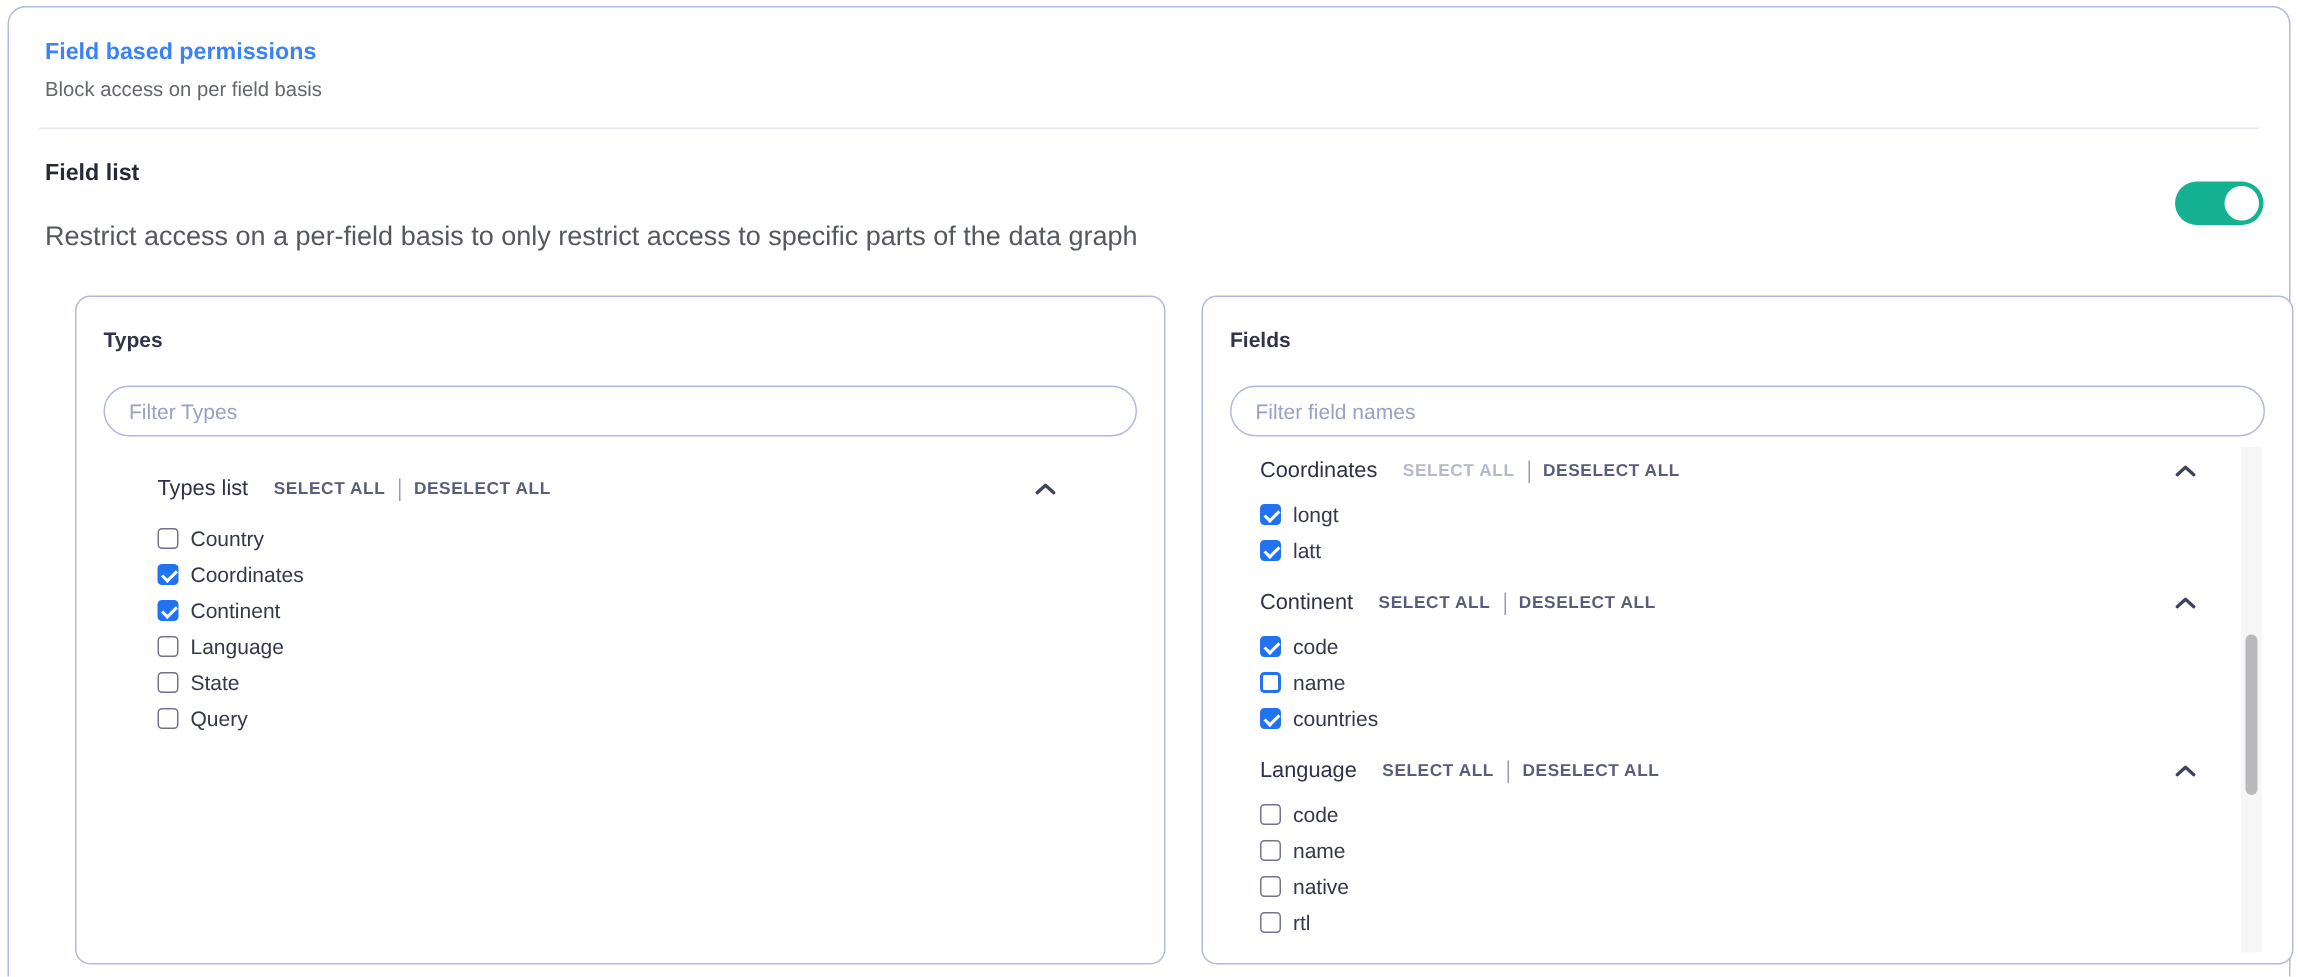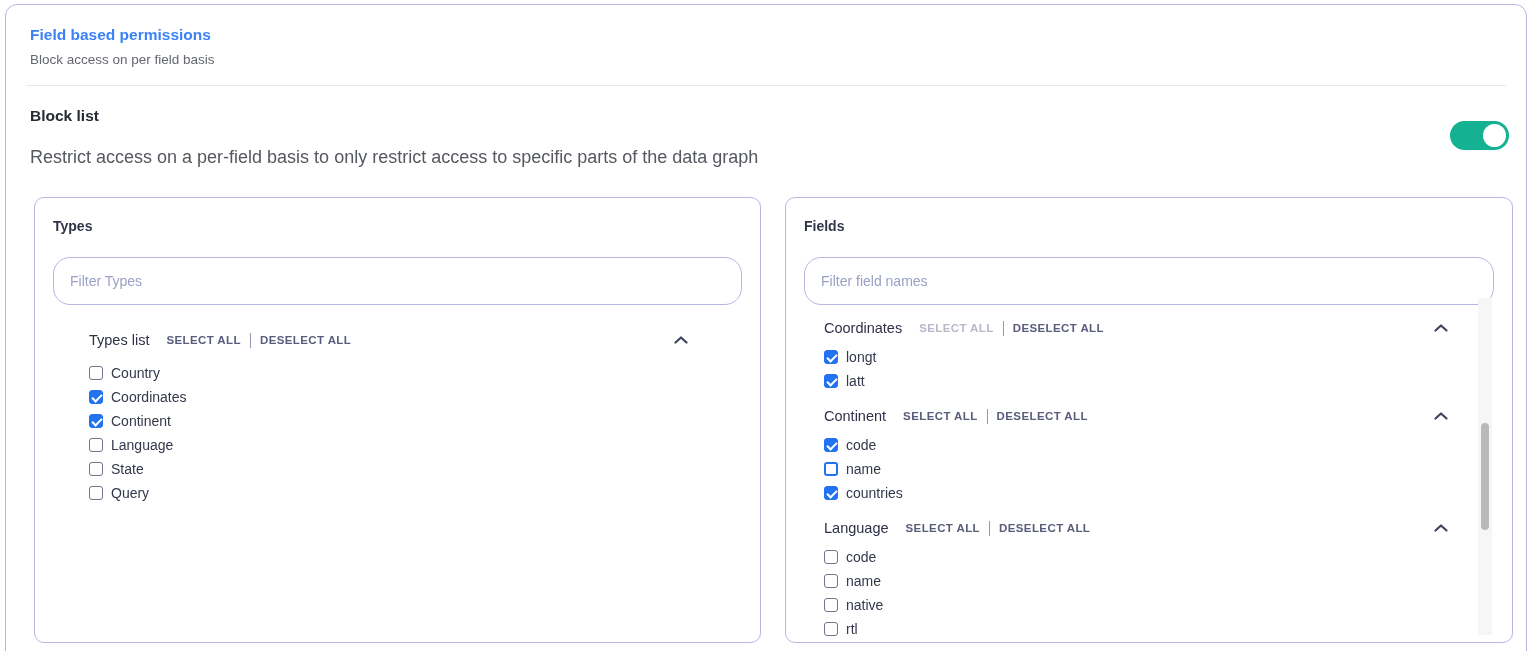--- a/index.html
+++ b/index.html
@@ -22,26 +22,26 @@
   .blk-title { font-size:15.5px; font-weight:700; color:#262a33; }
   .blk-desc { margin-top:22px; font-size:18px; color:#55585f; }
   .toggle { position:absolute; right:17px; top:35px; width:59px; height:29px;
             border-radius:15px; background:#c6c9d4; cursor:pointer; }
   .toggle.on { background:#15b193; }
   .knob { position:absolute; top:3px; right:3px; width:23px; height:23px;
           border-radius:50%; background:#fff; }
 
   
   .panel { position:absolute; top:192px; background:#fff;
-           border:1.5px solid #b4b8e0; border-radius:10px; padding:20px 18px; }
+           border:1.5px solid #b4b8e0; border-radius:10px; padding:20px 18px;margin-left:16px; }
   .panel-types  { left:28px;  width:727px; height:446px; }
   .panel-fields { left:779px; width:728px; height:446px; }
   .panel-title { font-size:14px; font-weight:700; color:#32354a; margin-bottom:23px; }
 
-  .filter { width:100%; height:48px; border:1px solid #b4b8e0; border-radius:17px;
+  .filter { width:100%; height:34px; border:1px solid #b4b8e0; border-radius:17px;
             padding:0 16px; font-size:14px; color:#333750; outline:none;
             font-family:"Liberation Sans", sans-serif; }
   .filter::placeholder { color:#9aa0c6; }
 
   
   .ghead { display:flex; align-items:center; height:20px; }
   .gtitle { font-size:14.5px; font-weight:500; color:#2e3147; margin-right:17px; }
   .sd { font-size:11.5px; font-weight:700; letter-spacing:.4px; color:#595d7c;
         cursor:pointer; white-space:nowrap; }
   .sd.disabled { color:#b6b9ca; cursor:default; }
@@ -84,21 +84,21 @@
   <div class="card">
 
     <div class="hdr">
       <div class="hdr-title">Field based permissions</div>
       <div class="hdr-sub">Block access on per field basis</div>
     </div>
 
     <div class="divider"></div>
 
     <div class="block">
-      <div class="blk-title">Block list</div>
+      <div class="blk-title">Field list</div>
       <div class="blk-desc">Restrict access on a per-field basis to only restrict access to specific parts of the data graph</div>
       <div class="toggle on">
         <div class="knob"></div>
       </div>
     </div>
 
     <div class="panel panel-types">
       <div class="panel-title">Types</div>
       <input class="filter" type="text" placeholder="Filter Types" style="">
       <div class="tlist">

